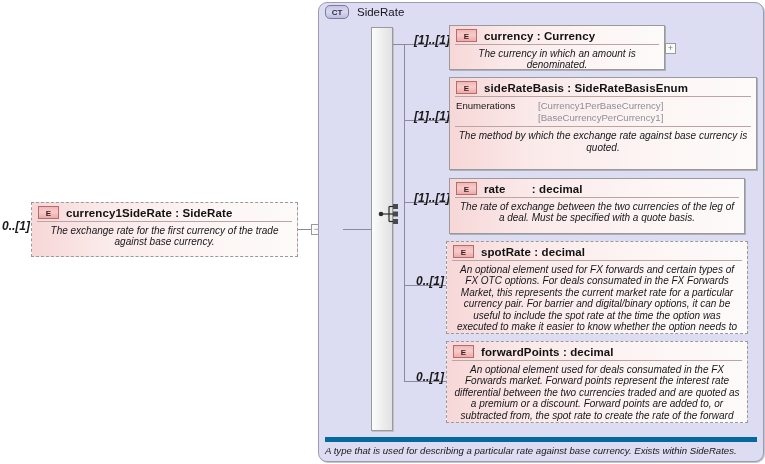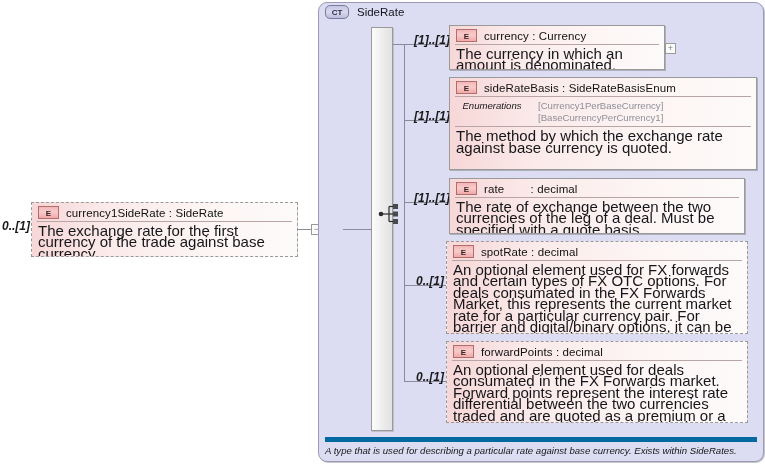--- a/index.html
+++ b/index.html
@@ -40,42 +40,44 @@
     font-size:8px;
     font-weight:bold;
     line-height:13px;
     text-align:center;
     letter-spacing:.3px;
     box-sizing:border-box;
     flex:0 0 auto;
   }
   .ename{
     font-size:11.5px;
-    font-weight:normal;
+    font-weight:bold;
     color:#111;
     white-space:pre;
     letter-spacing:.1px;
   }
   .edesc{
     border-top:1px solid #b9a5a5;
     margin:0 5px;
     padding:3px 1px 4px 1px;
-    font-size:15px;
+    font-style:italic;
+    font-size:10px;
     line-height:11.4px;
     color:#15161a;
+    text-align:center;
   }
   .enum-row{
     border-top:1px solid #b9a5a5;
     margin:0 5px;
     padding:3px 1px 3px 1px;
     display:flex;
     gap:10px;
     font-size:9.6px;
   }
-  .enum-label{font-style:italic;color:#15161a;flex:0 0 auto;width:72px;text-align:center;}
+  .enum-label{color:#15161a;flex:0 0 auto;width:72px;}
   .enum-vals{color:#8e8e99;line-height:11.6px;}
   .enum-vals div{white-space:pre;}
 
   
   .ctbox{
     position:absolute;
     border:1px solid #9b9bb5;
     border-radius:9px;
     background:#dcdcf2;
     box-sizing:border-box;

